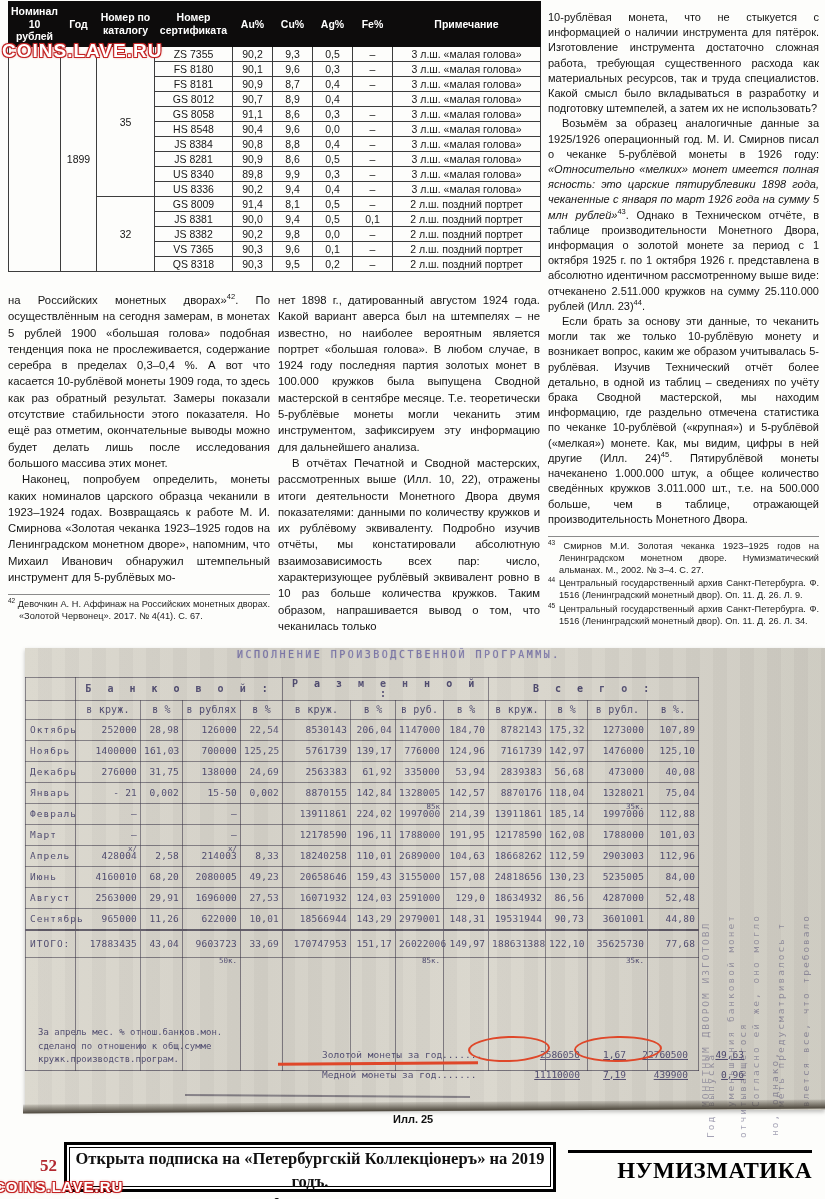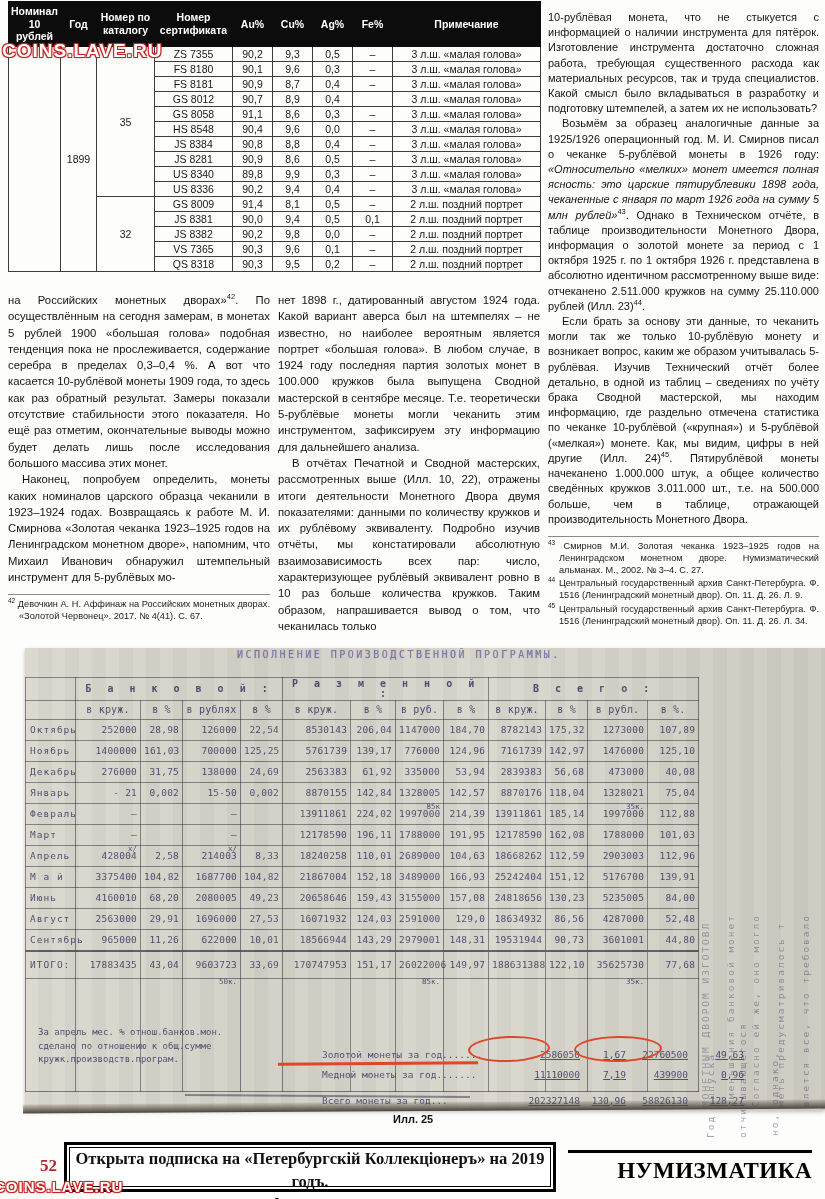--- a/index.html
+++ b/index.html
@@ -394,35 +394,20 @@
           <td>18240258</td>
           <td>110,01</td>
           <td>2689000</td>
           <td>104,63</td>
           <td>18668262</td>
           <td>112,59</td>
           <td>2903003</td>
           <td>112,96</td>
         </tr>
         <tr>
-          <td class="mon">М а й</td>
-          <td>3375400</td>
-          <td>104,82</td>
-          <td>1687700</td>
-          <td>104,82</td>
-          <td>21867004</td>
-          <td>152,18</td>
-          <td>3489000</td>
-          <td>166,93</td>
-          <td>25242404</td>
-          <td>151,12</td>
-          <td>5176700</td>
-          <td>139,91</td>
-        </tr>
-        <tr>
           <td class="mon">Июнь</td>
           <td>4160010</td>
           <td>68,20</td>
           <td>2080005</td>
           <td>49,23</td>
           <td>20658646</td>
           <td>159,43</td>
           <td>3155000</td>
           <td>157,08</td>
           <td>24818656</td>
@@ -503,27 +488,20 @@
         <div class="bval" style="width: 46px;">1,67</div>
         <div class="bval" style="width: 62px;">22760500</div>
         <div class="bval" style="width: 56px;">49,63</div>
       </div>
       <div class="brow">
         <div class="blabel">Медной монеты за год.......</div>
         <div class="bval" style="width: 60px;">11110000</div>
         <div class="bval" style="width: 46px;">7,19</div>
         <div class="bval" style="width: 62px;">439900</div>
         <div class="bval" style="width: 56px;">0,96</div>
-      </div>
-      <div class="brow" style="margin-top: 6px;">
-        <div class="blabel">Всего монеты за год...</div>
-        <div class="bval" style="width: 60px;">202327148</div>
-        <div class="bval" style="width: 46px;">130,96</div>
-        <div class="bval" style="width: 62px;">58826130</div>
-        <div class="bval" style="width: 56px;">128,27</div>
       </div>
     </div>
   <div class="redline" style="left:253px;top:414px;width:200px;height:2.5px;transform:rotate(-.4deg);"></div>
   <div class="oval" style="left:443px;top:388px;width:78px;height:22px;transform:rotate(-2deg);"></div>
   <div class="oval" style="left:549px;top:388px;width:84px;height:22px;transform:rotate(-1deg);"></div>
   <div id="marg-wrap">
       <div class="marg" style="left: 675px; top: 14px; height: 445px;">МОНЕТНЫМ ДВОРОМ ИЗГОТОВЛ</div>
       <div class="marg" style="left: 700px; top: 14px; height: 445px;">уменьшения банковой монет</div>
       <div class="marg" style="left: 725px; top: 14px; height: 445px;">Согласно ей же, оно могло</div>
       <div class="marg" style="left: 750px; top: 14px; height: 445px;">меть предусматривалось т</div>

